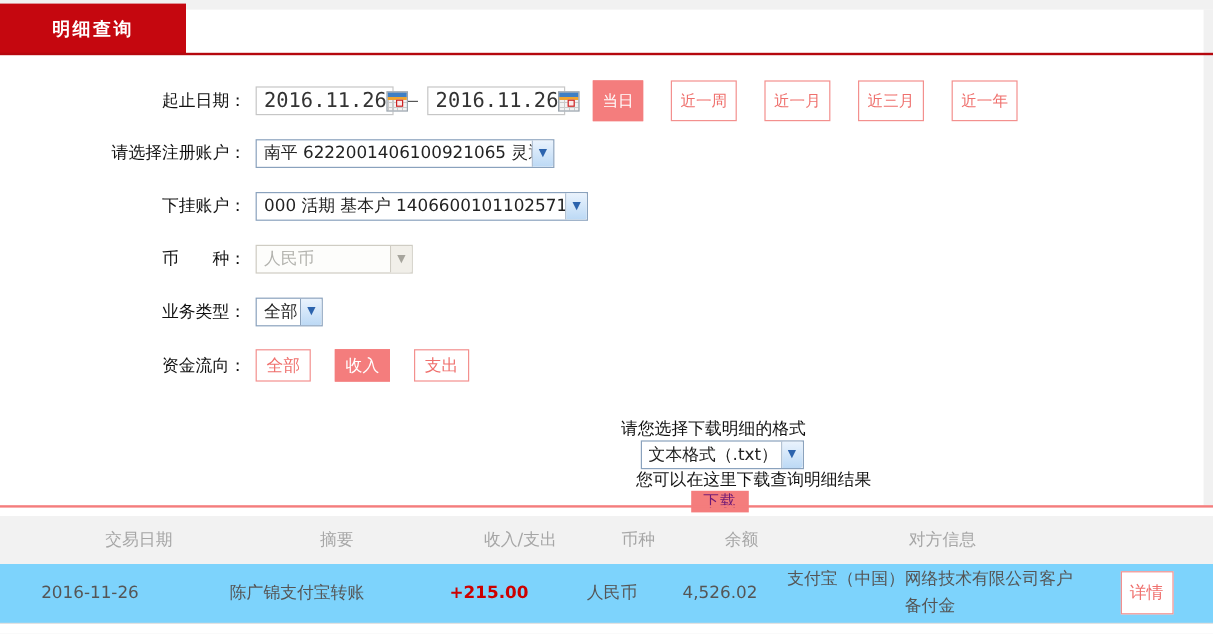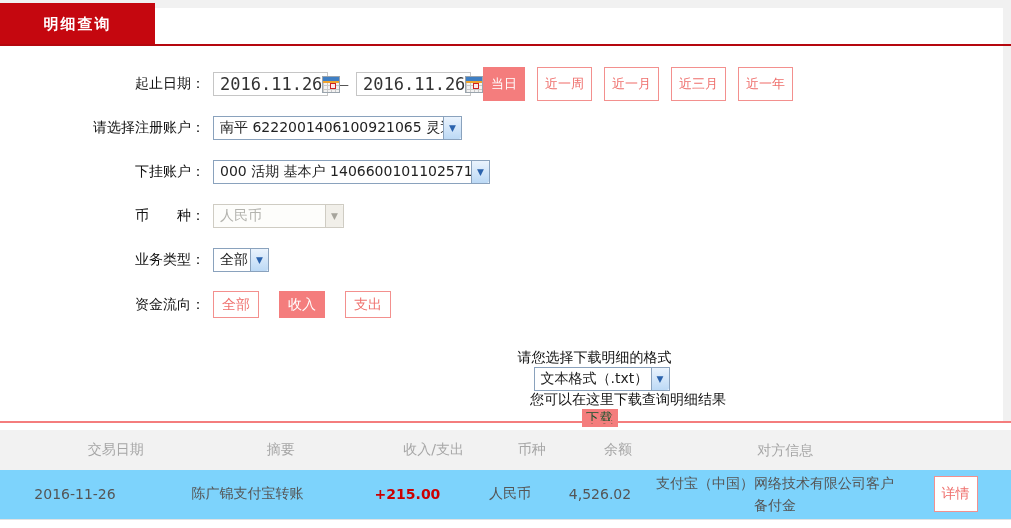--- a/index.html
+++ b/index.html
@@ -29,21 +29,21 @@
               background-color:#f2f2f2; cursor:pointer;
               background-image:
                 linear-gradient(#3f7fc4 0 4px, #efa42f 4px 6px, rgba(0,0,0,0) 6px),
                 repeating-linear-gradient(to right, #c9c9c9 0 1px, rgba(0,0,0,0) 1px 4px),
                 repeating-linear-gradient(to bottom, #c9c9c9 0 1px, rgba(0,0,0,0) 1px 4px); }
   .cal-icon::after { content:""; position:absolute; right:3px; bottom:3px; width:4px; height:4px;
                      border:1px solid #cc2222; background:#fbe9e9; }
   .date-dash { margin:0 7px; color:#555; font-size:14px; }
 
   
-  .qbtn { margin-left:12px; height:24px; padding:16px 7px; display:flex; align-items:center;
+  .qbtn { margin-left:23px; height:24px; padding:16px 7px; display:flex; align-items:center;
           font-size:13px; border:1px solid #f3908e; color:#ef706d; background:#fff; cursor:pointer; }
   .qbtn.filled { background:#f47d7d; border-color:#f47d7d; color:#fff; }
 
   
   .xp-select { height:24px; border:1px solid #8aa2bd; background:#fff; display:flex;
                align-items:center; cursor:pointer; }
   .xp-select .sel-val { flex:1; padding:0 6px; font-size:14px; color:#222; white-space:nowrap; overflow:hidden; }
   .xp-select .sel-arrow { width:18px; height:22px; flex:none; display:flex; align-items:center; justify-content:center;
                           background:linear-gradient(#eaf3fd,#bcd9f5); border-left:1px solid #8aa2bd;
                           border-radius:0 2px 2px 0; color:#2b63ad; font-size:9px; }
@@ -59,21 +59,21 @@
   
   .query-btn { display:block; margin:17px auto 0 auto; width:88px; height:27px; background:#f47d7d;
                color:#fff; border:none; font-size:14px; letter-spacing:2px; cursor:pointer;
                font-family:inherit; }
 
   
   .download-row { margin-top:31px; display:flex; align-items:center; padding-left:185px; height:24px;flex-direction:column; }
   .dl-label { font-size:14px; color:#111; }
   .dl-select { width:136px; margin-left:14px; }
   .dl-hint { font-size:14px; color:#111; margin-left:67px; }
-  .dl-btn { margin-left:11px; width:36px; height:22px; background:#f47d7d; color:#14532d; border:none;
+  .dl-btn { margin-left:11px; width:48px; height:22px; background:#f47d7d; color:#701a75; border:none;
             font-size:13px; letter-spacing:1px; cursor:pointer; font-family:inherit; }
 
   
   .pink-divider { position:absolute; top:421px; left:0; width:1011px; height:2px; background:#f47d7d; }
   .result-table { position:absolute; top:430px; left:0; width:1011px; }
   .thead { height:40px; background:#f2f2f2; display:flex; align-items:center;padding-left:44px; }
   .thead .cell { color:#a6a6a6; font-size:14px; }
   .trow { min-height:48px; background:#7dd3fc; display:flex; align-items:center;
           border-bottom:1px solid #e2e2e2; font-size:14px; color:#555; }
   .cell { text-align:center; padding:2px 4px; }

